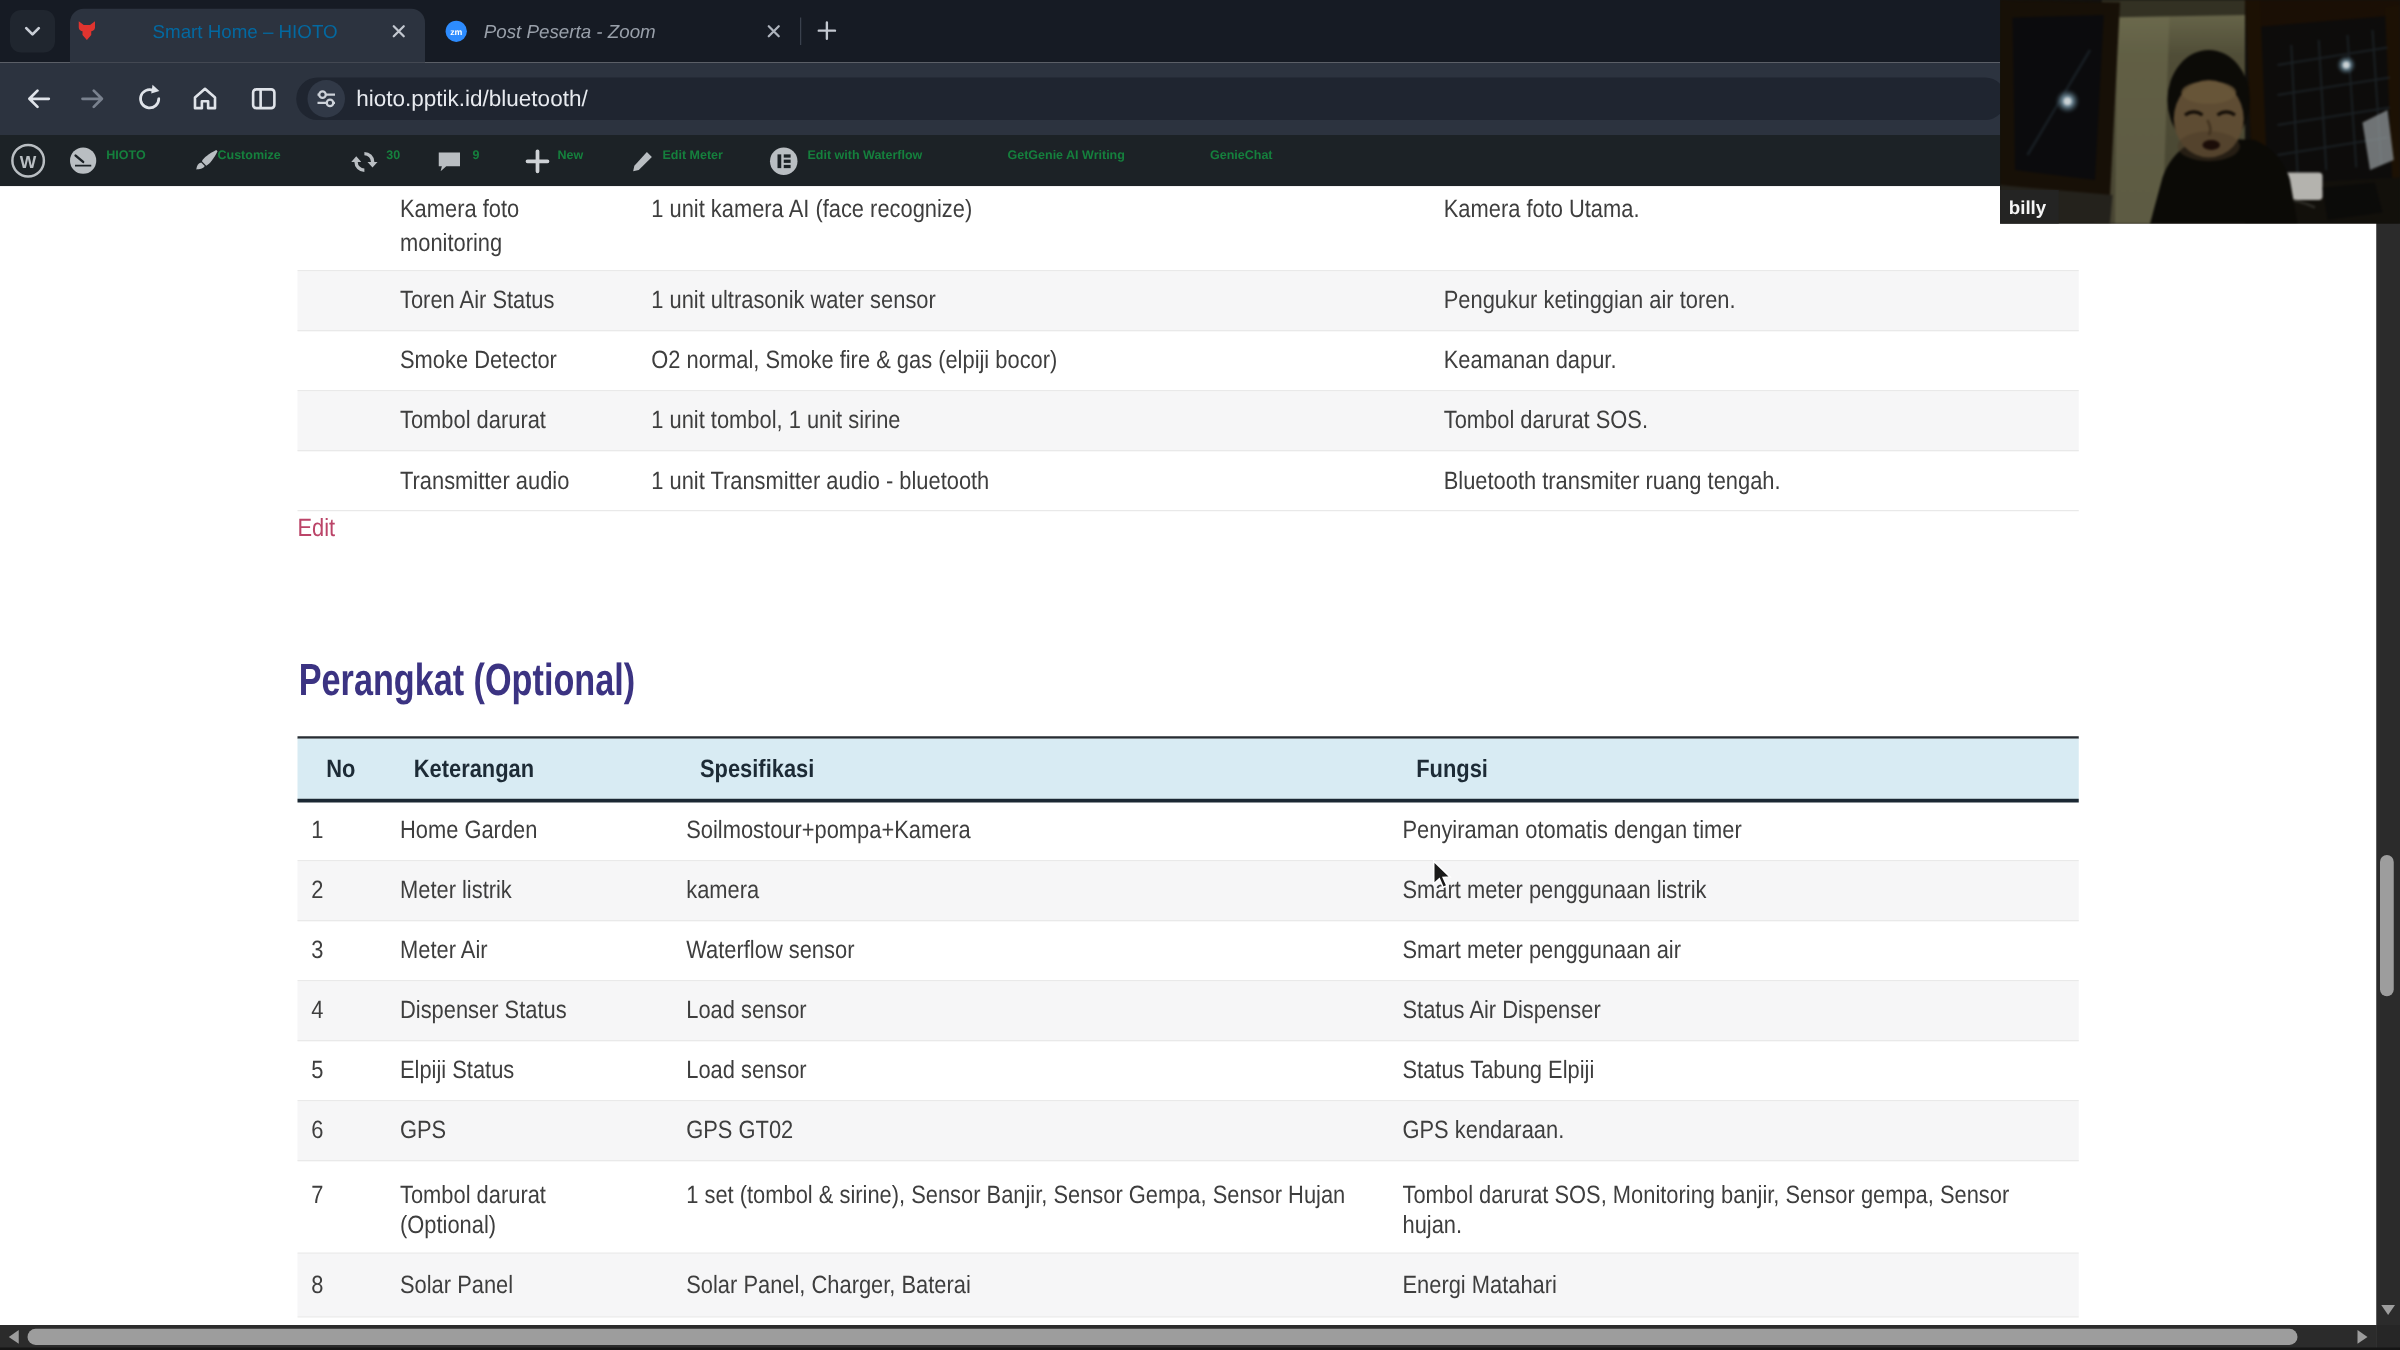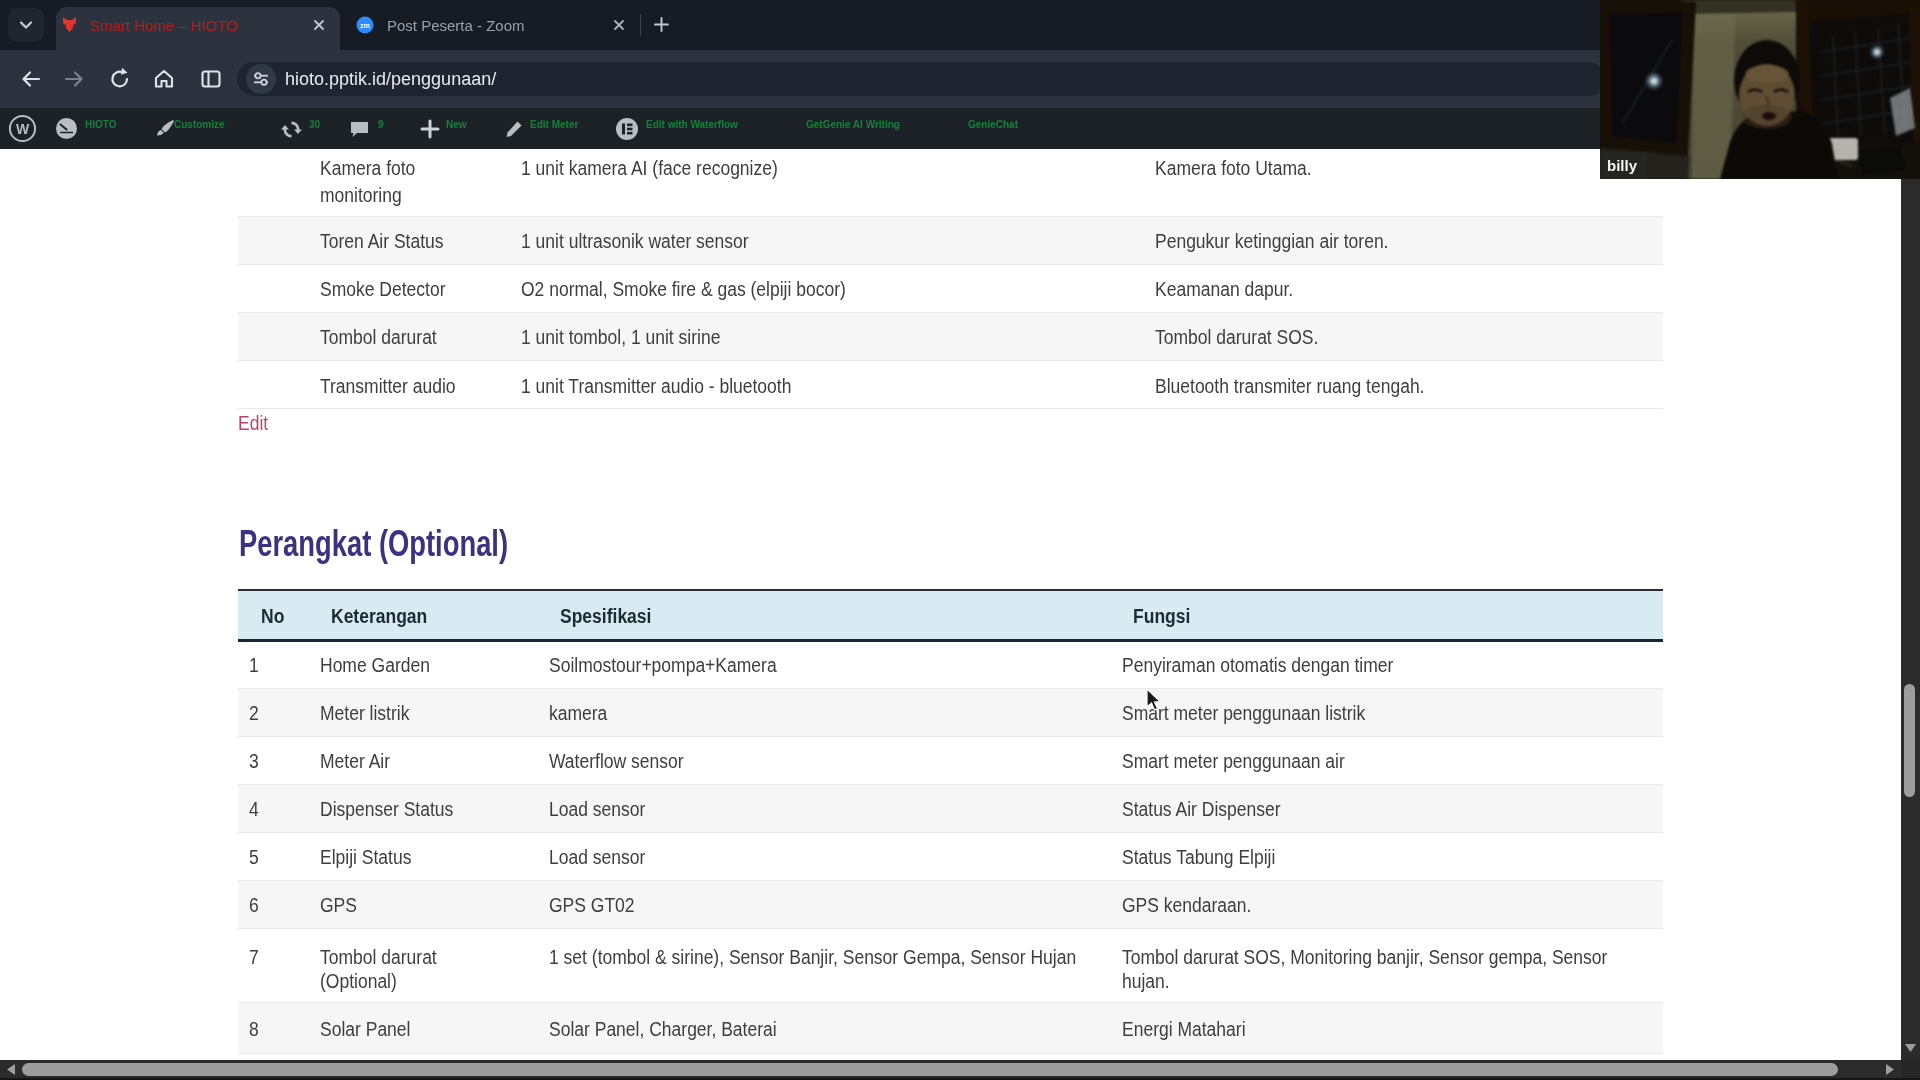--- a/index.html
+++ b/index.html
@@ -4,21 +4,21 @@
 <style>
   * { margin:0; padding:0; box-sizing:border-box; }
   html,body { width:1920px; height:1080px; overflow:hidden; background:#fff;
     font-family:"Liberation Sans", sans-serif; }
   .abs { position:absolute; }
   
   #tabbar  { left:0; top:0; width:1920px; height:50px; background:#161b24; }
   #toolbar { left:0; top:50px; width:1920px; height:58px; background:#2c333f; }
   #adminbar{ left:0; top:108px; width:1920px; height:41px; background:#1c2226; }
   #content { left:0; top:149px; width:1901px; height:911px; background:#fff; }
-  .tabtxt { font-size:15px; color:#b91c1c; }
+  .tabtxt { font-size:15px; color:#0369a1;margin-left:32px; }
   .tabtxt2{ font-size:15px; color:#99a0aa; }
   .wptxt { font-size:10px; font-weight:700; color:#15803d; }
   
   .tx { position:absolute; font-size:20px; color:#3e3e3e; white-space:nowrap;
         transform:translateY(-50%) scaleX(0.875); transform-origin:0 50%; }
   .th { position:absolute; font-size:20px; font-weight:700; color:#1d2b36; white-space:nowrap;
         transform:translateY(-50%) scaleX(0.875); transform-origin:0 50%; }
   .stripe { position:absolute; left:238px; width:1425px; background:#f6f6f7; }
   .rline  { position:absolute; left:238px; width:1425px; height:1px; background:#e9e9e9; }
 </style>
@@ -40,21 +40,21 @@
 </svg>
 <div class="abs tabtxt" style="left:90px;top:17px;">Smart Home – HIOTO</div>
 <svg class="abs" style="left:312px;top:18px" width="14" height="14" viewBox="0 0 14 14">
   <path d="M3 3 L11 11 M11 3 L3 11" stroke="#c3c8d0" stroke-width="1.8" stroke-linecap="round"></path>
 </svg>
 <circle class="abs"></circle>
 <svg class="abs" style="left:356px;top:16px" width="18" height="18" viewBox="0 0 18 18">
   <circle cx="9" cy="9" r="8.5" fill="#2d8cff"></circle>
   <text x="9" y="12" font-size="7" font-weight="bold" fill="#fff" text-anchor="middle" font-family="Liberation Sans, sans-serif">zm</text>
 </svg>
-<div class="abs tabtxt2" style="left:387px;top:17px;">Post Peserta - Zoom</div>
+<div class="abs tabtxt2" style="left:387px;top:17px;font-style:italic;">Post Peserta - Zoom</div>
 <svg class="abs" style="left:612px;top:18px" width="14" height="14" viewBox="0 0 14 14">
   <path d="M3 3 L11 11 M11 3 L3 11" stroke="#aeb4bd" stroke-width="1.8" stroke-linecap="round"></path>
 </svg>
 <div class="abs" style="left:640px;top:14px;width:1px;height:22px;background:#3a414d;"></div>
 <svg class="abs" style="left:652px;top:15px" width="19" height="19" viewBox="0 0 19 19">
   <path d="M9.5 3 L9.5 16 M3 9.5 L16 9.5" stroke="#c3c8d0" stroke-width="1.9" stroke-linecap="round"></path>
 </svg>
 
 <svg class="abs" style="left:18px;top:66px" width="26" height="26" viewBox="0 0 26 26">
   <path d="M21 13 L6 13 M12 6.5 L5.5 13 L12 19.5" stroke="#dfe3e9" stroke-width="2.2" fill="none" stroke-linecap="round" stroke-linejoin="round"></path>
@@ -75,21 +75,21 @@
 </svg>
 
 <div class="abs" style="left:237px;top:62px;width:1368px;height:34px;border-radius:17px;background:#1f2530;"></div>
 <div class="abs" style="left:246px;top:64px;width:30px;height:30px;border-radius:50%;background:#313947;"></div>
 <svg class="abs" style="left:251px;top:69px" width="20" height="20" viewBox="0 0 20 20">
   <line x1="3" y1="6.7" x2="17" y2="6.7" stroke="#cdd2d9" stroke-width="1.8"></line>
   <line x1="3" y1="13.3" x2="17" y2="13.3" stroke="#cdd2d9" stroke-width="1.8"></line>
   <circle cx="7" cy="6.7" r="2.6" fill="#313947" stroke="#cdd2d9" stroke-width="1.8"></circle>
   <circle cx="13" cy="13.3" r="2.6" fill="#313947" stroke="#cdd2d9" stroke-width="1.8"></circle>
 </svg>
-<div class="abs" style="left:285px;top:69px;font-size:18px;color:#e7eaef;">hioto.pptik.id/penggunaan/</div>
+<div class="abs" style="left:285px;top:69px;font-size:18px;color:#e7eaef;">hioto.pptik.id/bluetooth/</div>
 
 <svg class="abs" style="left:8px;top:114px" width="29" height="29" viewBox="0 0 29 29">
   <circle cx="14.5" cy="14.5" r="12.6" stroke="#b9bec2" stroke-width="2" fill="none"></circle>
   <text x="14.5" y="20" font-size="14" font-weight="bold" fill="#b9bec2" text-anchor="middle" font-family="Liberation Sans, sans-serif">W</text>
 </svg>
 <svg class="abs" style="left:55px;top:117px" width="23" height="23" viewBox="0 0 23 23">
   <circle cx="11.5" cy="11.5" r="10.5" fill="#b9bec2"></circle>
   <path d="M5 15 A7.3 7.3 0 0 1 18 15 Z" fill="#1c2226" opacity="0.0"></path>
   <line x1="11.5" y1="12.5" x2="5.5" y2="7.5" stroke="#1c2226" stroke-width="2" stroke-linecap="round"></line>
   <path d="M5 15.5 L18 15.5" stroke="#1c2226" stroke-width="1.5"></path>

